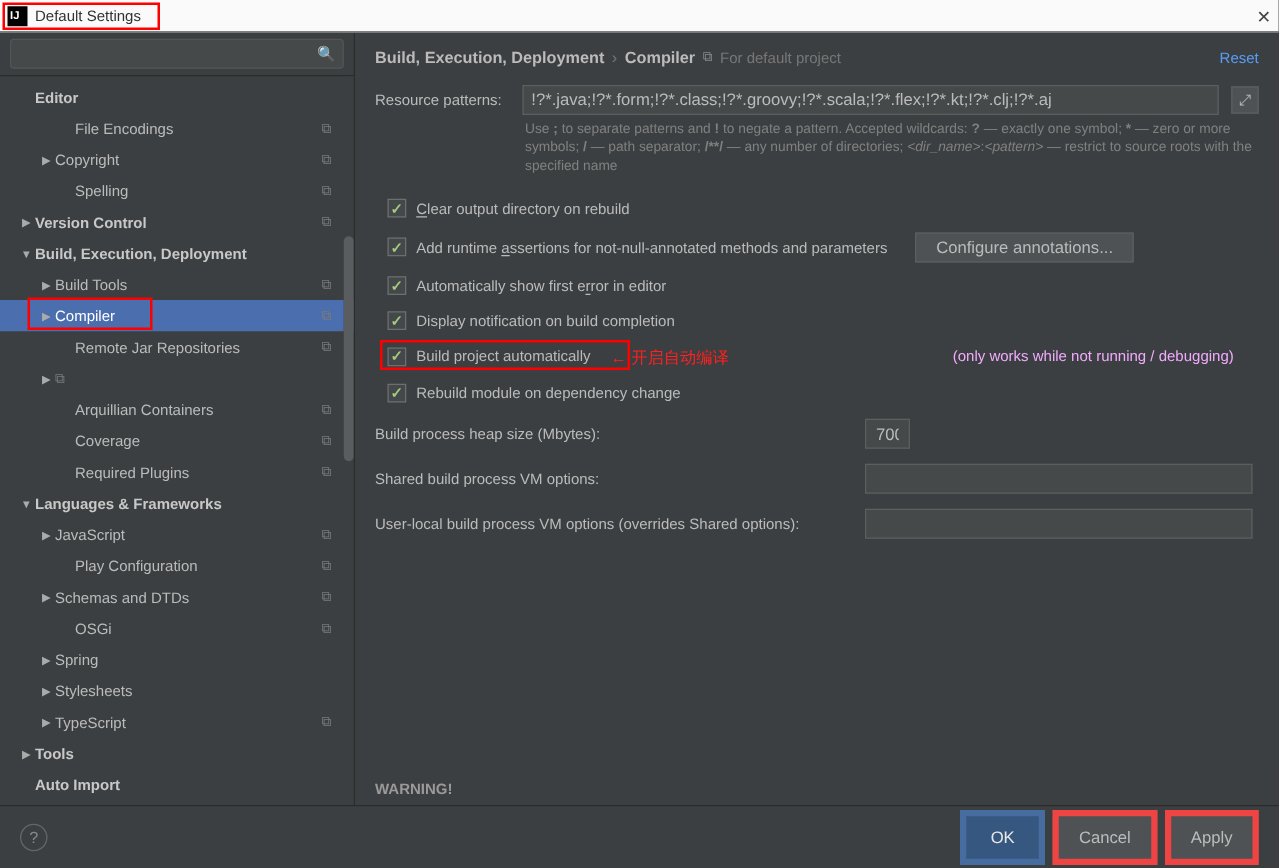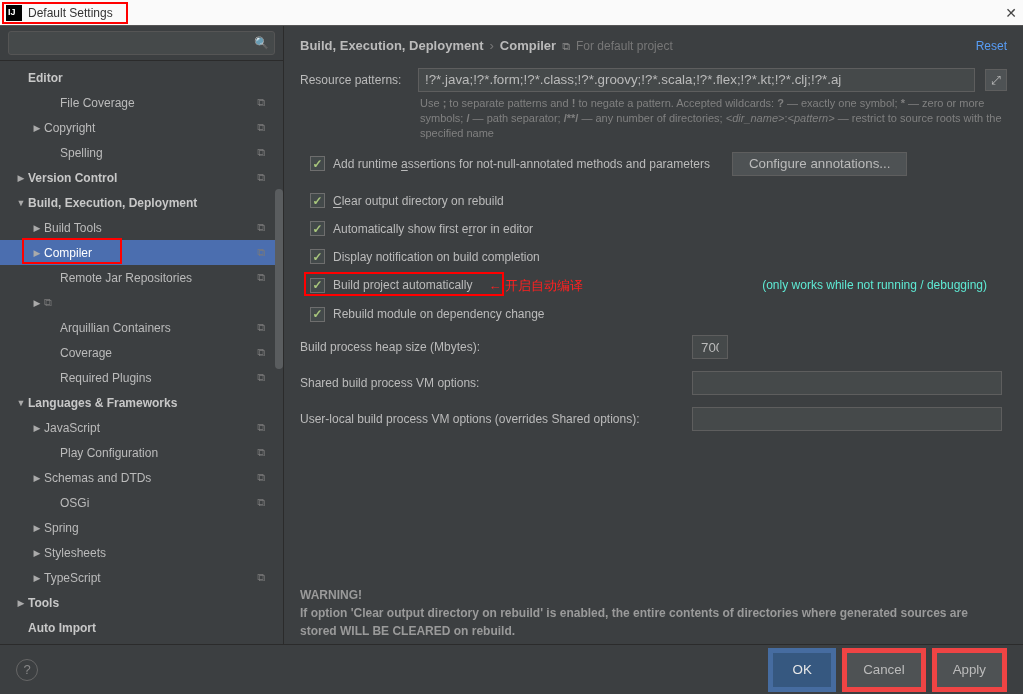--- a/index.html
+++ b/index.html
@@ -187,21 +187,21 @@
   .cb {
     width: 15px; height: 15px;
     border: 1px solid #6e6e6e;
     background: #43494a;
     display: flex; align-items: center; justify-content: center;
     cursor: pointer;
   }
   .cb.checked::after {
     content: "✓"; color: #a9c77d; font-size: 12px; font-weight: bold;
   }
-  .cbrow .note { margin-left: auto; color: #5eead4; margin-right: 20px; }
+  .cbrow .note { margin-left: auto; color: #f0abfc; margin-right: 20px; }
   .btn-small {
     margin-left: 14px;
     height: 24px;
     background: #4e5254;
     border: 1px solid #5e5e5e;
     color: #bbb;
     padding: 0 16px;
     cursor: pointer;
   }
   .check-highlight {
@@ -292,21 +292,21 @@
       <span class="search-icon">🔍</span>
     </div>
     <div class="tree" id="tree">
       <div class="sidebar-highlight" style="top: 177px;"></div>
       <div class="tree-item pad1 bold">
           <span class="arrow"></span>
           <span class="label">Editor</span>
         </div>
         <div class="tree-item pad3 has-copy">
           <span class="arrow"></span>
-          <span class="label">File Coverage</span>
+          <span class="label">File Encodings</span>
           <span class="copy-icon">⧉</span>
         </div>
         <div class="tree-item pad2 has-copy">
           <span class="arrow">▶</span>
           <span class="label">Copyright</span>
           <span class="copy-icon">⧉</span>
         </div>
         <div class="tree-item pad3 has-copy">
           <span class="arrow"></span>
           <span class="label">Spelling</span>
@@ -416,29 +416,29 @@
       <span class="reset">Reset</span>
     </div>
 
     <div class="row">
       <span class="lbl"><span>Resource patterns:</span></span>
       <input type="text" class="wide" value="!?*.java;!?*.form;!?*.class;!?*.groovy;!?*.scala;!?*.flex;!?*.kt;!?*.clj;!?*.aj" style="">
       <div class="plus-btn">⤢</div>
     </div>
     <div class="help-text">Use <b>;</b> to separate patterns and <b>!</b> to negate a pattern. Accepted wildcards: <b>?</b> — exactly one symbol; <b>*</b> — zero or more symbols; <b>/</b> — path separator; <b>/**/</b> — any number of directories; <i>&lt;dir_name&gt;</i>:<i>&lt;pattern&gt;</i> — restrict to source roots with the specified name</div>
 
+    <div class="cbrow" style="margin-top:16px;">
+      <div class="cb checked"></div>
+      <span><u>C</u>lear output directory on rebuild</span>
+    </div>
+
     <div class="cbrow">
       <div class="cb checked"></div>
       <span>Add runtime <u>a</u>ssertions for not-null-annotated methods and parameters</span>
       <button class="btn-small">Configure annotations...</button>
-    </div>
-
-    <div class="cbrow" style="margin-top:16px;">
-      <div class="cb checked"></div>
-      <span><u>C</u>lear output directory on rebuild</span>
     </div>
 
     <div class="cbrow">
       <div class="cb checked"></div>
       <span>Automatically show first e<u>r</u>ror in editor</span>
     </div>
 
     <div class="cbrow">
       <div class="cb checked"></div>
       <span>Display notification on build completion</span>
@@ -466,21 +466,20 @@
       <span class="flbl">Shared build process VM options:</span>
       <input type="text" value="" style="">
     </div>
     <div class="field-row">
       <span class="flbl">User-local build process VM options (overrides Shared options):</span>
       <input type="text" value="" style="">
     </div>
 
     <div class="warning">
       <b>WARNING!</b><br>
-      <b>If option 'Clear output directory on rebuild' is enabled, the entire contents of directories where generated sources are stored WILL BE CLEARED on rebuild.</b>
     </div>
   </div>
 </div>
 
 <div class="bottombar">
   <div class="help-btn">?</div>
   <div class="spacer"></div>
   <button class="btn primary">OK</button>
   <button class="btn">Cancel</button>
   <button class="btn">Apply</button>

